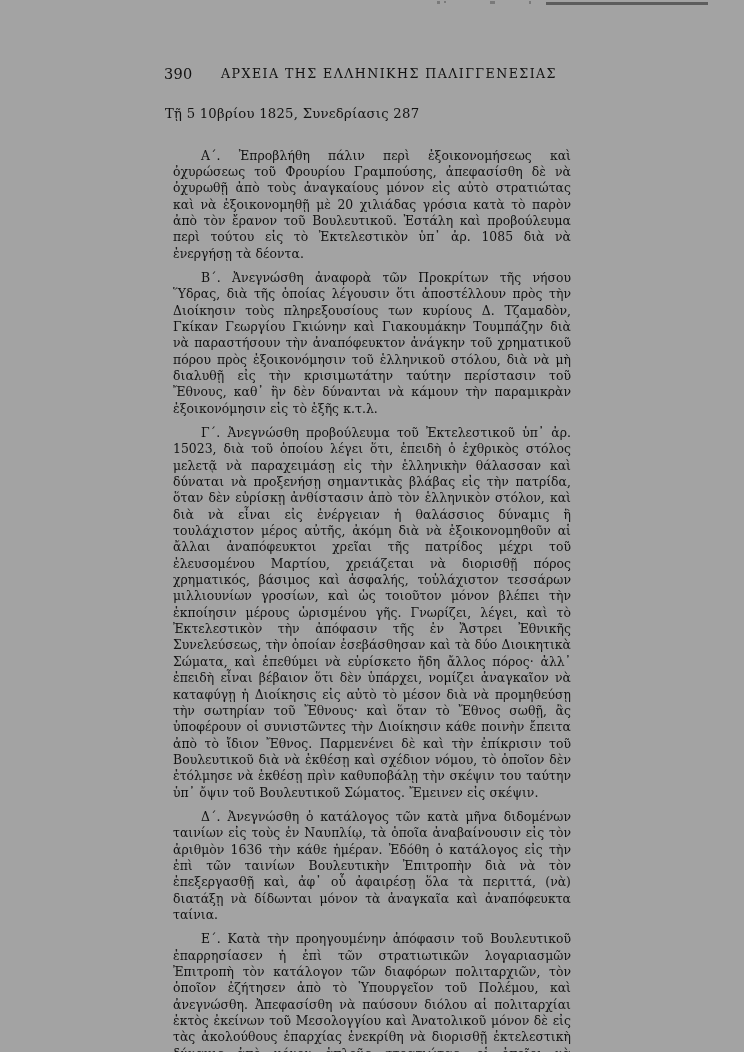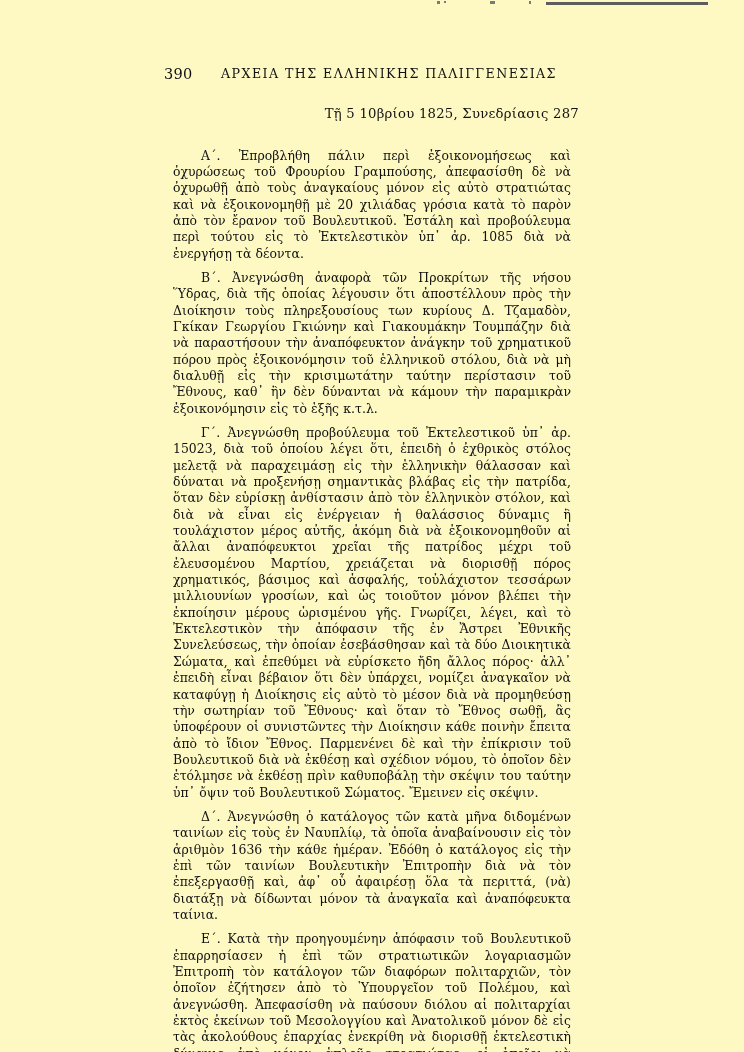--- a/index.html
+++ b/index.html
@@ -8,21 +8,21 @@
     background: #ffffff;
   }
   body {
     font-family: "DejaVu Serif", "Liberation Serif", serif;
     color: #111111;
   }
   #page {
     position: relative;
     width: 744px;
     height: 1052px;
-    background: #fef9c3;
+    background: #a3a3a3;
     overflow: hidden;
     box-sizing: border-box;
   }
   
   #scan-artifact-bar {
     position: absolute;
     top: 2px;
     left: 546px;
     width: 162px;
     height: 3px;
@@ -70,21 +70,21 @@
   }
   .head-title {
     text-align: center;
     font-size: 12.6px;
     letter-spacing: 1.45px;
     padding-left: 34px;
   }
 
   
   .title-block {
-    text-align: right;
+    text-align: left;
     margin-bottom: 24px;
   }
   .title-line {
     font-size: 13.2px;
     line-height: 19.5px;
     letter-spacing: 0.25px;
   }
   .title-line.sub {
     font-size: 12.6px;
   }

